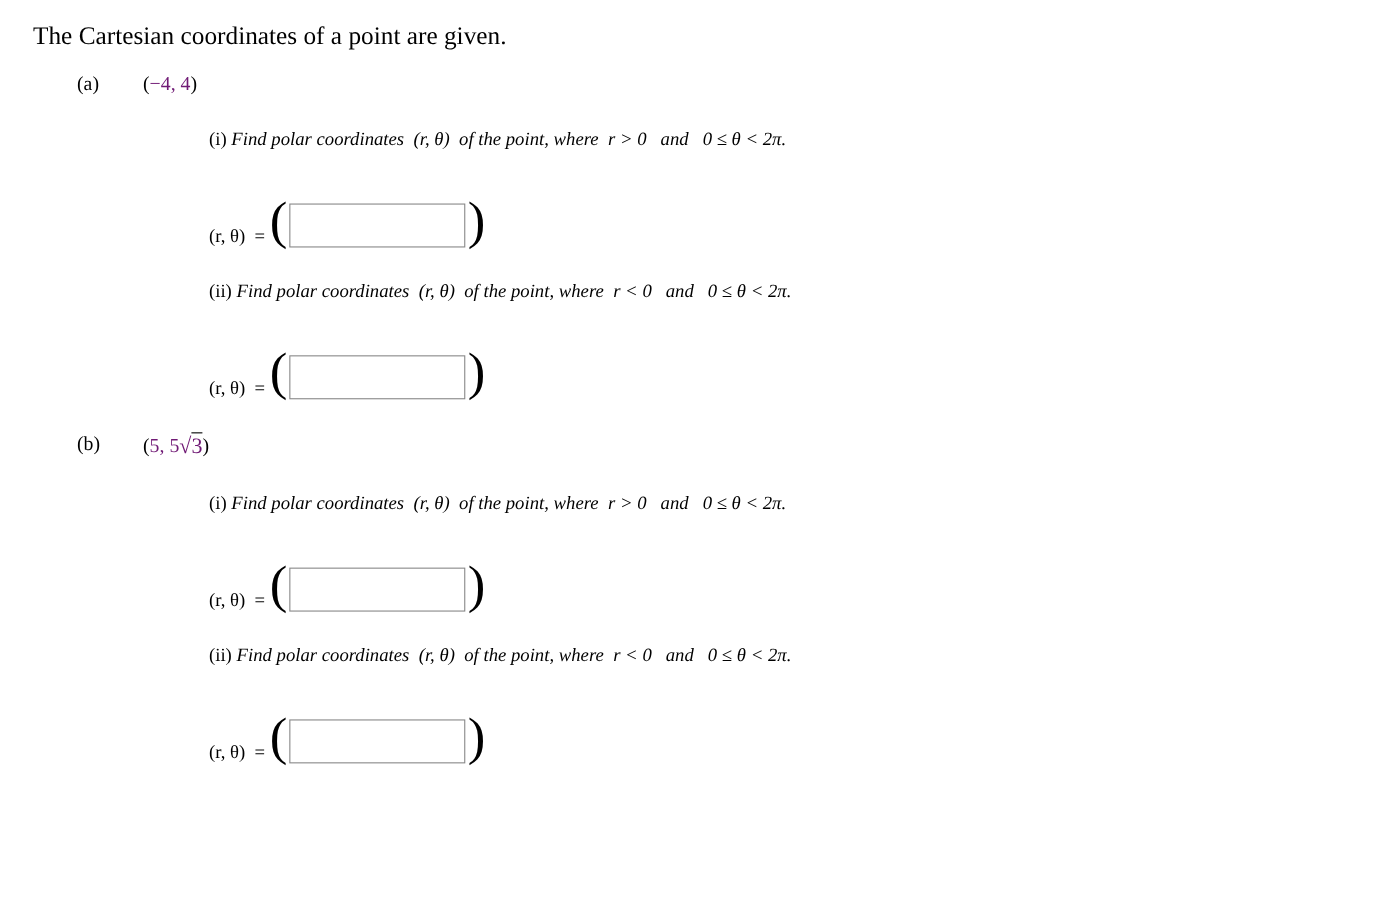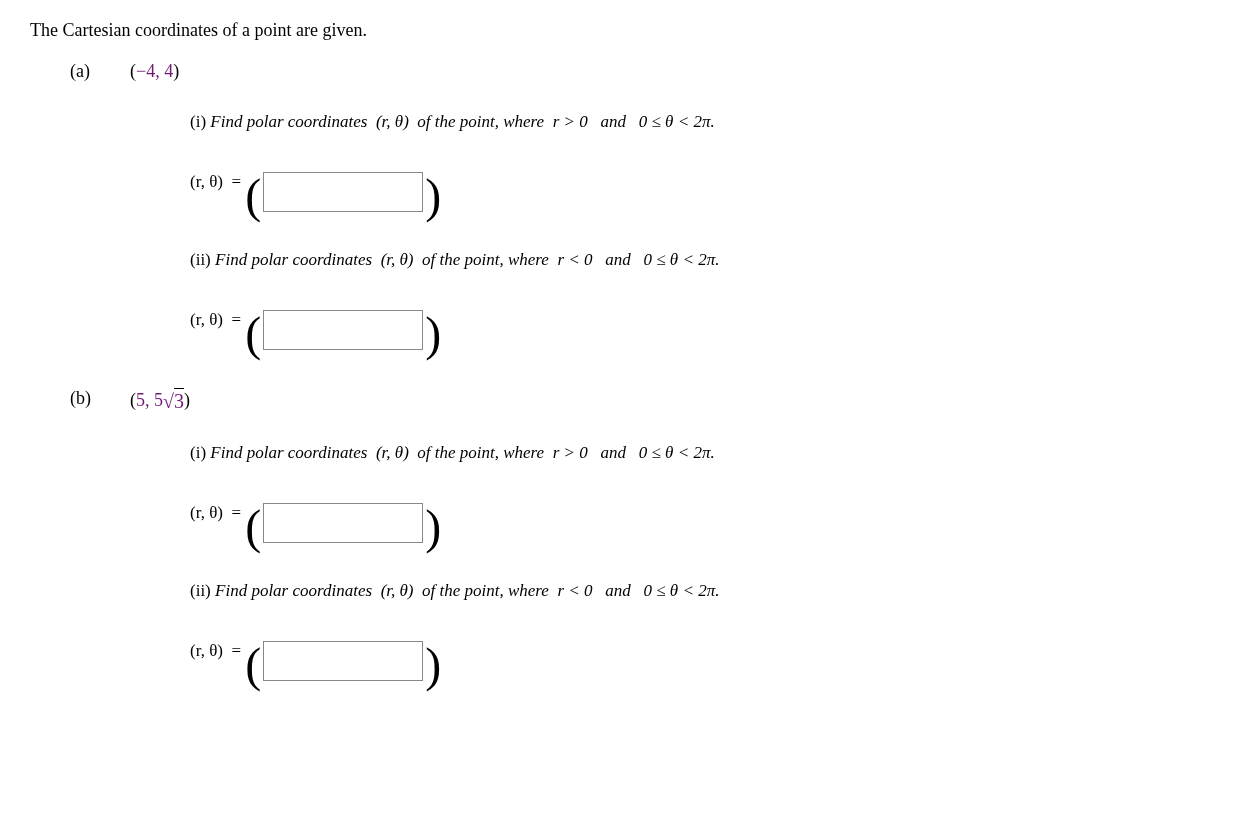--- a/index.html
+++ b/index.html
@@ -12,21 +12,21 @@
       background: #ffffff;
       font-family: 'Times New Roman', Times, serif;
       font-size: 18px;
       color: #000000;
       padding: 20px 30px;
       width: 1252px;
       min-height: 818px;
     }
 
     .intro-text {
-      font-size: 18px;
+      font-size: 23px;
       margin-bottom: 20px;
     }
 
     .problem-section {
       margin-left: 40px;
     }
 
     .part-label {
       display: flex;
       align-items: flex-start;
@@ -52,21 +52,21 @@
     }
 
     .instruction-line {
       font-size: 17px;
       margin-bottom: 12px;
       font-style: italic;
     }
 
     .answer-line {
       display: flex;
-      align-items: flex-start;
+      align-items: flex-end;
       font-size: 17px;
       margin-bottom: 30px;
       margin-top: 40px;
     }
 
     .paren-big {
       font-size: 48px;
       font-weight: 200;
       line-height: 1;
       color: #000;

